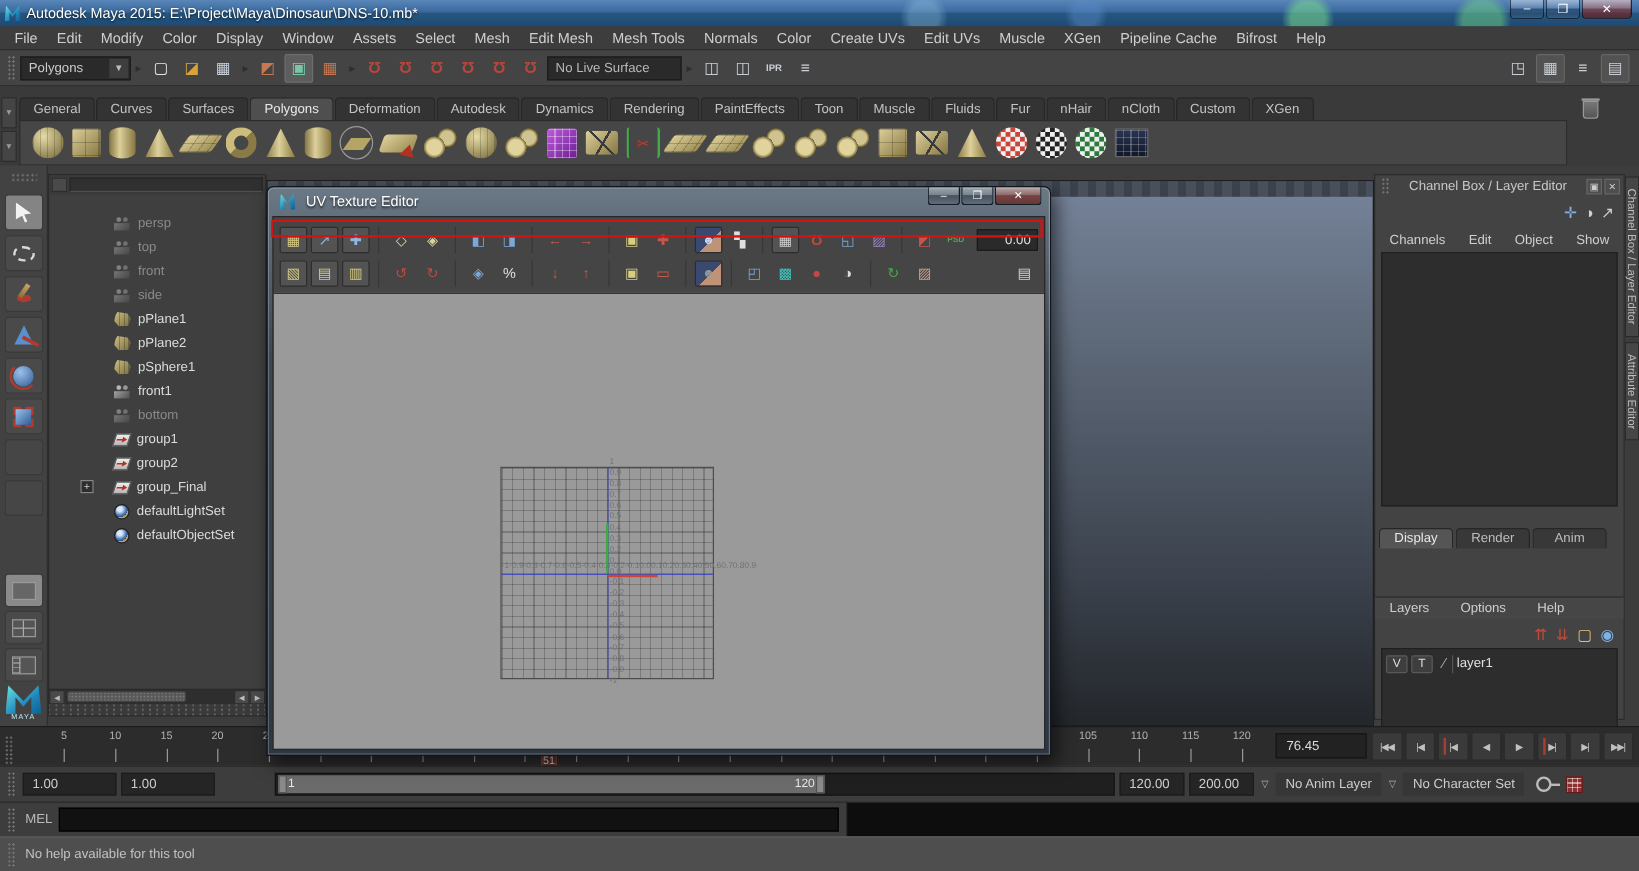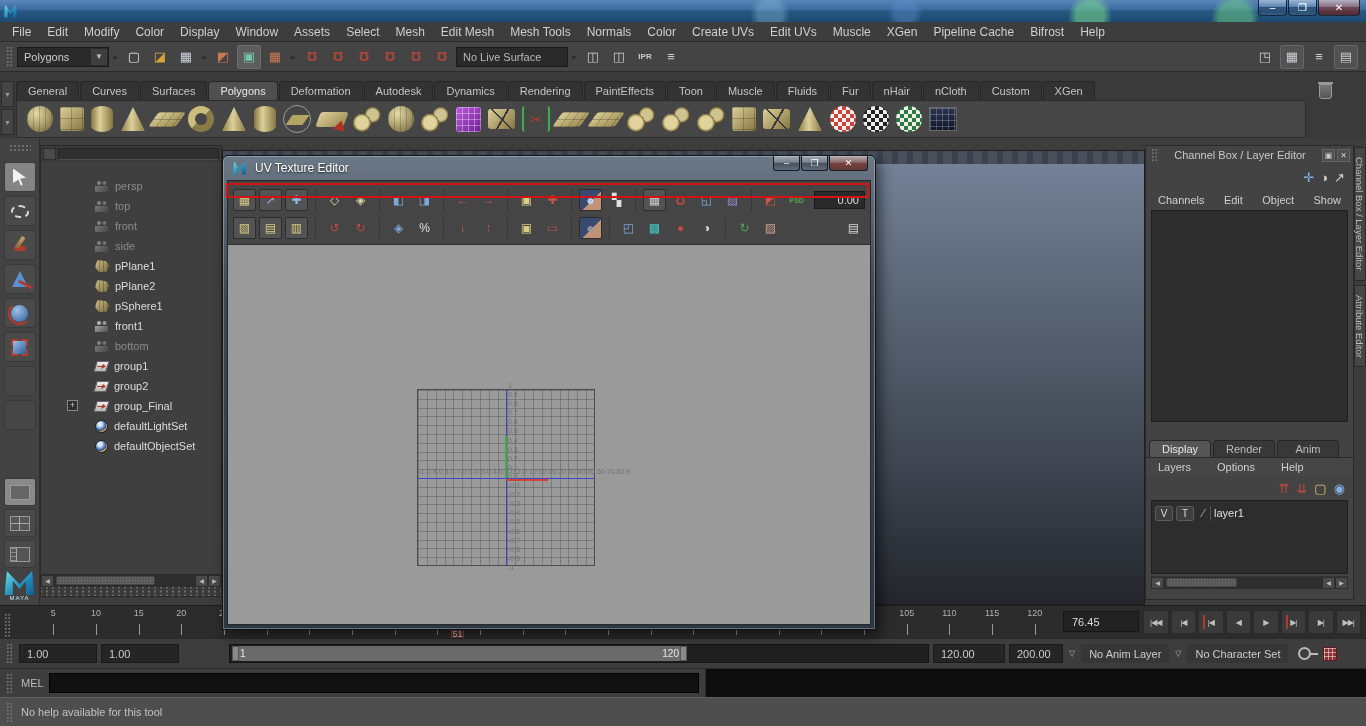--- a/index.html
+++ b/index.html
@@ -136,21 +136,21 @@
   .cb-hbtn{width:13px;height:13px;border:1px solid #666;background:#4e4e4e;color:#ccc;font-size:8px;display:flex;align-items:center;justify-content:center;margin-left:2px;}
   .cb-icons{height:26px;display:flex;align-items:center;justify-content:flex-end;gap:6px;padding-right:8px;}
   .cbi{font-size:13px;color:var(--c,#ccc);}
   .cb-menus{height:20px;display:flex;align-items:center;justify-content:space-between;padding:0 12px;}
   .cb-menu{color:#cfcfcf;}
   .cb-empty{margin:0 5px;height:212px;background:#2d2d2d;border:1px solid #1f1f1f;}
   .le-gap{height:16px;}
   .le-tabs{height:19px;display:flex;align-items:flex-end;padding-left:3px;gap:2px;}
   .le-tab{width:62px;text-align:center;padding:2px 0;background:#383838;border:1px solid #262626;border-bottom:none;border-radius:4px 4px 0 0;color:#bdbdbd;}
   .le-tab.active{background:#555;color:#e8e8e8;}
-  .le-menus{height:19px;display:flex;align-items:center;gap:26px;padding-left:12px;border-top:1px solid #2a2a2a;background:#464646;}
+  .le-menus{height:19px;display:flex;align-items:center;gap:26px;padding-left:12px;border-top:1px solid #2a2a2a;background:#464646;margin-top:40px;}
   .le-icons{height:24px;display:flex;align-items:center;justify-content:flex-end;gap:7px;padding-right:8px;}
   .lei{font-size:13px;color:var(--c,#ccc);}
   .le-list{margin:0 5px;height:74px;background:#2d2d2d;border:1px solid #1f1f1f;padding:3px;}
   .layer-row{height:18px;display:flex;align-items:center;gap:3px;}
   .lbox{width:18px;height:15px;background:#3e3e3e;border:1px solid #5a5a5a;border-radius:2px;color:#ddd;font-size:10px;display:flex;align-items:center;justify-content:center;}
   .lslash{width:14px;height:15px;color:#aaa;font-size:12px;display:flex;align-items:center;justify-content:center;border-right:1px solid #555;}
   .lname{color:#e0e0e0;font-size:11px;}
   .le-scroll{margin:2px 5px 0;height:13px;background:#353535;display:flex;align-items:center;}
 
   
@@ -224,20 +224,21 @@
   #mel-input{width:650px;height:20px;background:#111;border:1px solid #000;}
   #mel-result{position:absolute;left:705px;top:0;right:0;bottom:0;background:#0d0d0d;border-left:1px solid #2a2a2a;}
   #helpline{position:absolute;left:0;top:697px;width:1366px;height:29px;background:#4e4e4e;border-top:1px solid #5e5e5e;display:flex;align-items:center;padding-left:4px;}
   #helpline .txt{font-size:11px;color:#c2c2c2;margin-left:6px;text-align:center;}
 </style>
 </head>
 <body>
 
 <div id="titlebar">
   <span class="maya-mini"></span>
+  <span class="ttl">Autodesk Maya 2015: E:\Project\Maya\Dinosaur\DNS-10.mb*</span>
   <div id="winbtns">
     <span class="winbtn">–</span>
     <span class="winbtn">❐</span>
     <span class="winbtn close">✕</span>
   </div>
 </div>
 
 <div id="menubar">
 
 <span class="menu-item">File</span>
@@ -822,21 +823,21 @@
   <span class="rs-field rs-f1">1.00</span>
   <span style="width:42px"></span>
   <span class="rs-track">
     <span class="rs-inner">
       <span>1</span>
       <span>120</span>
     </span>
     <span class="rs-handle" style="left:2px"></span>
     <span class="rs-handle" style="left:450px"></span>
   </span>
-  <span class="rs-field" style="width:72px">120.00</span>
+  <span class="rs-field" style="width:54px">120.00</span>
   <span class="rs-field" style="width:54px">200.00</span>
   <span class="rs-dd-arrow">▽</span>
   <span class="rs-text">No Anim Layer</span>
   <span class="rs-dd-arrow">▽</span>
   <span class="rs-text">No Character Set</span>
   <span class="keyico"></span>
   <span class="autokey"></span>
 </div>
 
 <div id="commandline">

